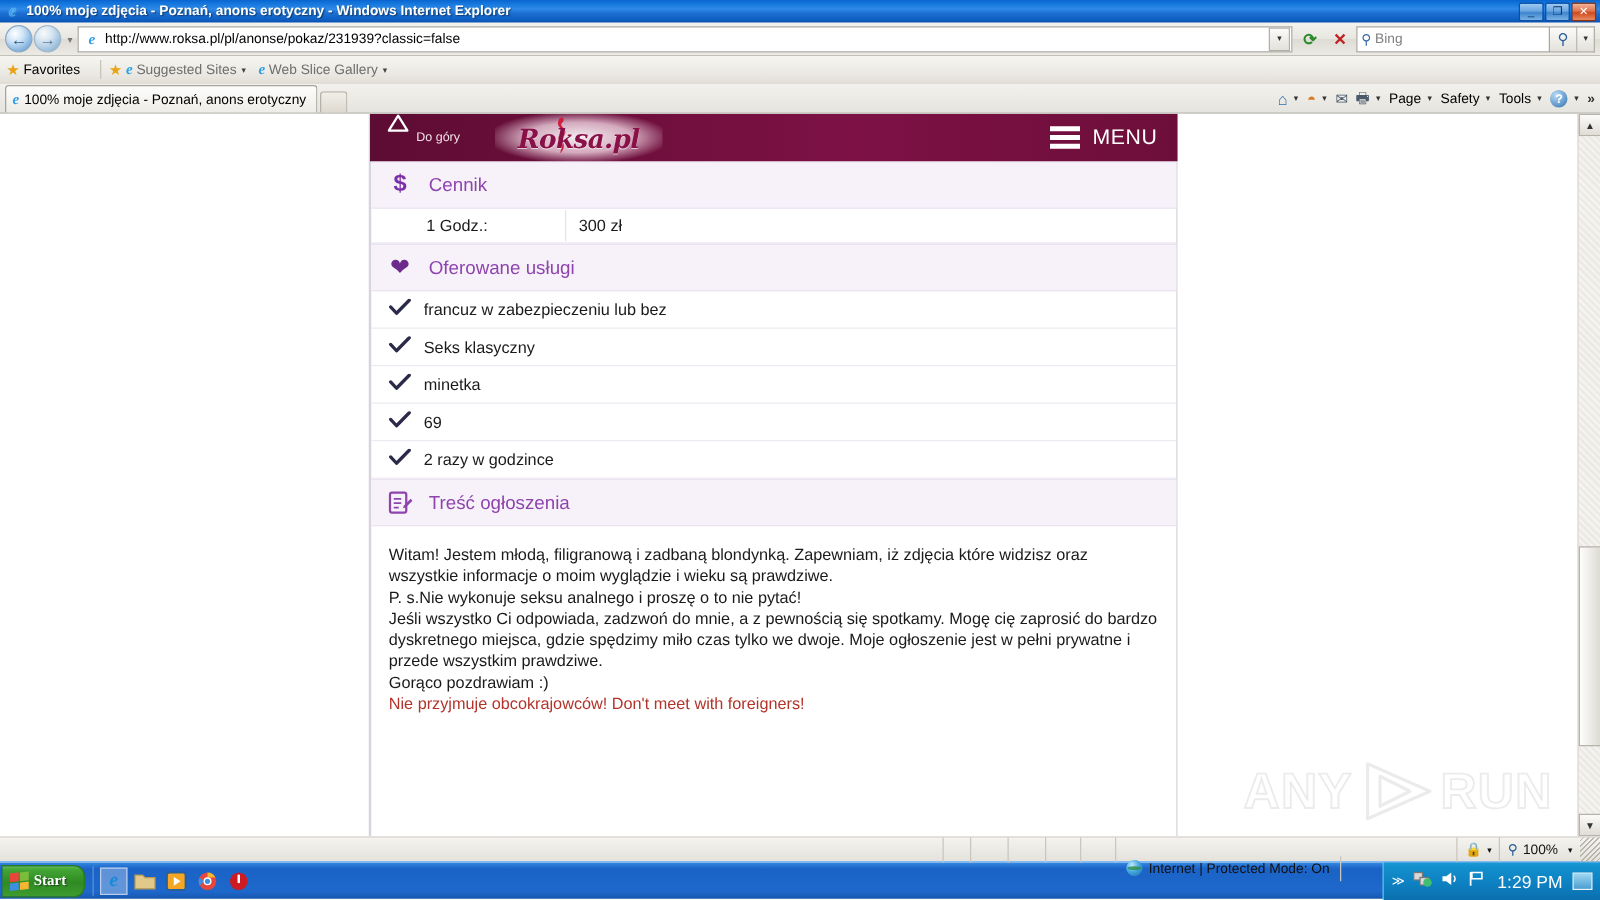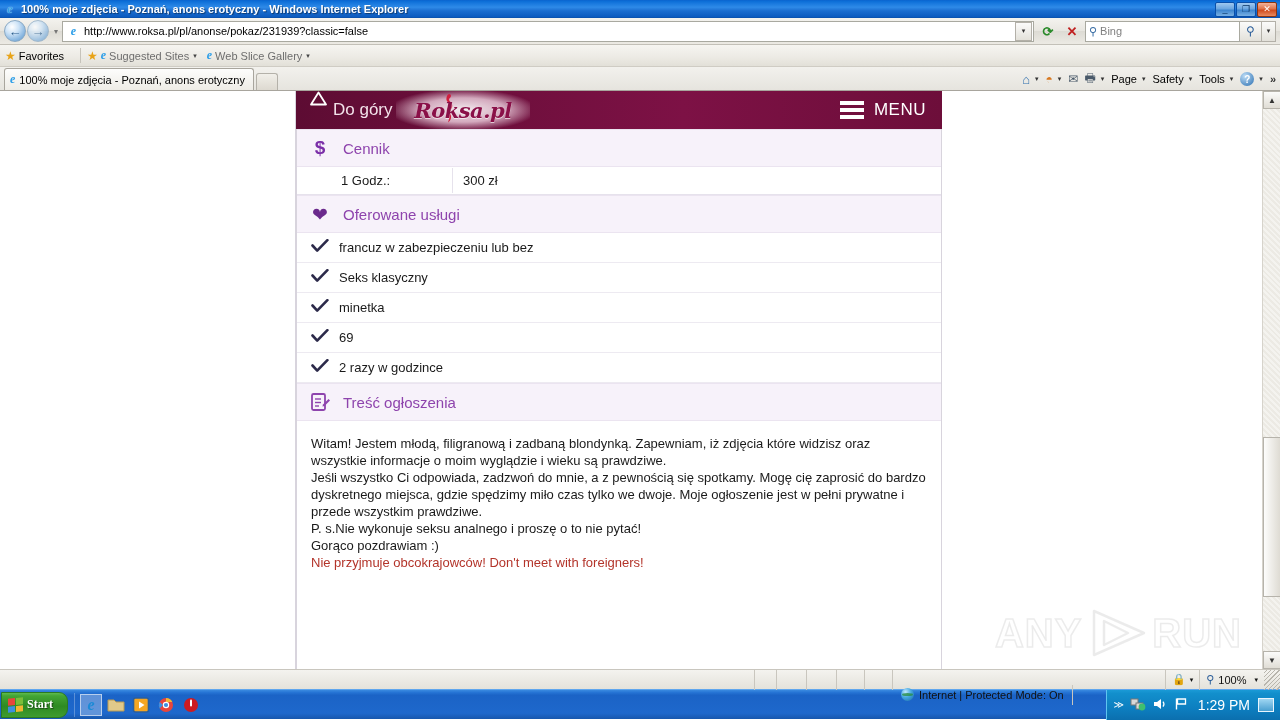--- a/index.html
+++ b/index.html
@@ -219,21 +219,21 @@
     position: absolute;
     left: 296px; top: 0;
     width: 646px; height: 38px;
     background: linear-gradient(to right, #5d0c33 0%, #6e0f3c 30%, #7d1145 60%, #6d0e3a 100%);
     display: flex; align-items: center;
     z-index: 10;
     color: #fff;
   }
   .site-header .togory {
     display: flex; align-items: center; gap: 7px;
-    margin-left: 14px; font-size: 17px; color: #f3e2ea;
+    margin-left: 14px; font-size: 10px; color: #f3e2ea;
   }
   .tri {
     width: 0; height: 0;
     border-left: 8px solid transparent;
     border-right: 8px solid transparent;
     border-bottom: 13px solid transparent;
     position: relative;
   }
   .tri svg { position: absolute; left: -8px; top: -13px; }
   .logo-wrap {
@@ -614,22 +614,22 @@
             <line x1="5" y1="7" x2="11" y2="7" stroke="#8e44ad" stroke-width="1.4"></line>
             <line x1="5" y1="10.5" x2="11" y2="10.5" stroke="#8e44ad" stroke-width="1.4"></line>
             <line x1="5" y1="14" x2="9" y2="14" stroke="#8e44ad" stroke-width="1.4"></line>
             <path d="M13 12.5 L18.5 7 L20 8.5 L14.5 14 L12.4 14.6 Z" fill="#8e44ad"></path>
           </svg>
         </span>
         <span class="sec-title">Treść ogłoszenia</span>
       </div>
       <div class="desc-body">
         <div>Witam! Jestem młodą, filigranową i zadbaną blondynką. Zapewniam, iż zdjęcia które widzisz oraz wszystkie informacje o moim wyglądzie i wieku  są prawdziwe.</div>
+        <div>P. s.Nie wykonuje seksu analnego i proszę o to nie pytać!</div>
         <div>Jeśli wszystko Ci odpowiada, zadzwoń  do mnie, a z pewnością się spotkamy. Mogę cię zaprosić do bardzo dyskretnego miejsca, gdzie spędzimy miło czas tylko we dwoje. Moje ogłoszenie jest w pełni prywatne i przede wszystkim prawdziwe.</div>
-        <div>P. s.Nie wykonuje seksu analnego i proszę o to nie pytać!</div>
         <div>Gorąco pozdrawiam :)</div>
         <div class="warn">Nie przyjmuje obcokrajowców! Don't meet with foreigners!</div>
       </div>
     </div>
 
     <div class="site-header">
       <span class="togory">
         <span class="tri">
           <svg width="17" height="15" viewBox="0 0 17 15">
               <path d="M8.5 1.5 L16 13.5 L1 13.5 Z" fill="none" stroke="#ffffff" stroke-width="1.8" stroke-linejoin="round"></path>

